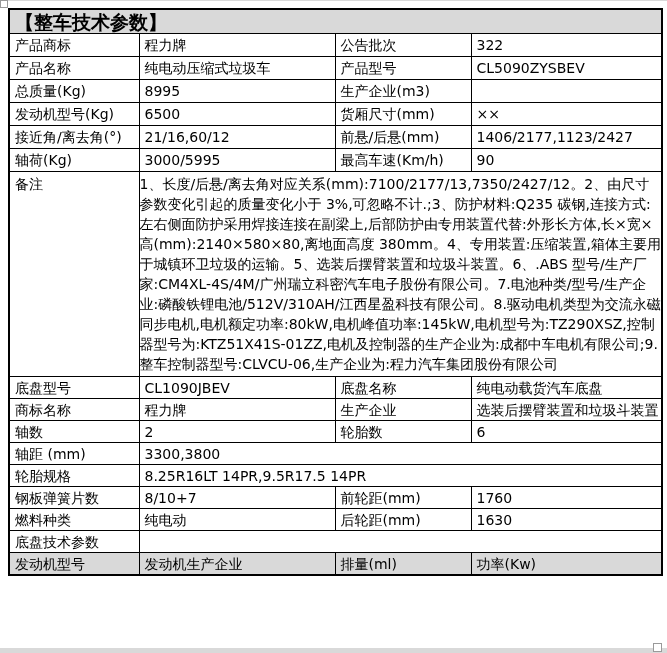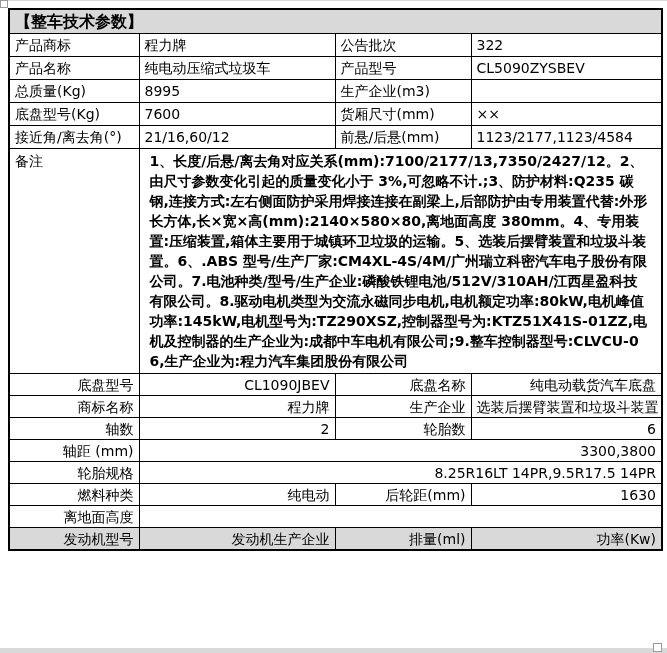--- a/index.html
+++ b/index.html
@@ -21,37 +21,36 @@
   }
   td{
     border:1px solid #000;
     padding:0 5px;
     height:22px;
     vertical-align:middle;
     white-space:nowrap;
     overflow:hidden;
     line-height:20px;
   }
-  tr.crow td{height:21px;text-align:right;}
+  tr.crow td{height:21px;}
   td.sec{
     background:#d9d9d9;
     font-weight:bold;
-    font-size:16px;
+    font-size:19px;
     height:23px;
   }
   tr.gray td{background:#d9d9d9;}
   td.remark-label{vertical-align:top;padding-top:2px;}
   td.remark-text{
     vertical-align:top;
     white-space:normal;
     line-height:20px;
-    padding:2px 10px;
+    padding:2px 0;
     height:178px;
     word-break:break-all;
-    font-weight:bold;
   }
 </style>
 </head>
 <body>
 
 <div class="edge-top"></div>
 
 <table class="spec">
   <colgroup>
     <col style="width:130px">
@@ -77,30 +76,36 @@
     <td>产品型号</td>
     <td>CL5090ZYSBEV</td>
   </tr>
   <tr>
     <td>总质量(Kg)</td>
     <td>8995</td>
     <td>生产企业(m3)</td>
     <td></td>
   </tr>
   <tr>
-    <td>底盘型号(Kg)</td>
-    <td>7600</td>
+    <td>发动机型号(Kg)</td>
+    <td>6500</td>
     <td>货厢尺寸(mm)</td>
     <td>××</td>
   </tr>
   <tr>
     <td>接近角/离去角(°)</td>
     <td>21/16,60/12</td>
     <td>前悬/后悬(mm)</td>
-    <td>1123/2177,1123/4584</td>
+    <td>1406/2177,1123/2427</td>
+  </tr>
+  <tr>
+    <td>轴荷(Kg)</td>
+    <td>3000/5995</td>
+    <td>最高车速(Km/h)</td>
+    <td>90</td>
   </tr>
 
   <tr>
     <td class="remark-label">备注</td>
     <td class="remark-text" colspan="3">1、长度/后悬/离去角对应关系(mm):7100/2177/13,7350/2427/12。2、由尺寸参数变化引起的质量变化小于 3%,可忽略不计.;3、防护材料:Q235 碳钢,连接方式:左右侧面防护采用焊接连接在副梁上,后部防护由专用装置代替:外形长方体,长×宽×高(mm):2140×580×80,离地面高度 380mm。4、专用装置:压缩装置,箱体主要用于城镇环卫垃圾的运输。5、选装后摆臂装置和垃圾斗装置。6、.ABS 型号/生产厂家:CM4XL-4S/4M/广州瑞立科密汽车电子股份有限公司。7.电池种类/型号/生产企业:磷酸铁锂电池/512V/310AH/江西星盈科技有限公司。8.驱动电机类型为交流永磁同步电机,电机额定功率:80kW,电机峰值功率:145kW,电机型号为:TZ290XSZ,控制器型号为:KTZ51X41S-01ZZ,电机及控制器的生产企业为:成都中车电机有限公司;9.整车控制器型号:CLVCU-06,生产企业为:程力汽车集团股份有限公司</td>
   </tr>
 
 
   <tr class="crow">
     <td>底盘型号</td>
@@ -122,27 +127,33 @@
   </tr>
   <tr class="crow">
     <td>轴距 (mm)</td>
     <td colspan="3">3300,3800</td>
   </tr>
   <tr class="crow">
     <td>轮胎规格</td>
     <td colspan="3">8.25R16LT 14PR,9.5R17.5 14PR</td>
   </tr>
   <tr class="crow">
+    <td>钢板弹簧片数</td>
+    <td>8/10+7</td>
+    <td>前轮距(mm)</td>
+    <td>1760</td>
+  </tr>
+  <tr class="crow">
     <td>燃料种类</td>
     <td>纯电动</td>
     <td>后轮距(mm)</td>
     <td>1630</td>
   </tr>
   <tr class="crow">
-    <td>离地面高度</td>
+    <td>底盘技术参数</td>
     <td colspan="3"></td>
   </tr>
 
   <tr class="crow gray">
     <td>发动机型号</td>
     <td>发动机生产企业</td>
     <td>排量(ml)</td>
     <td>功率(Kw)</td>
   </tr>
 

